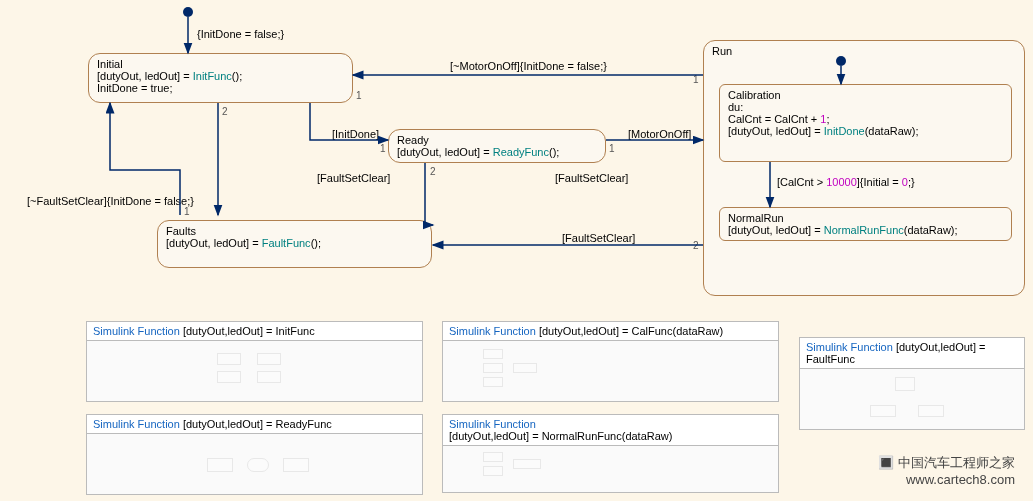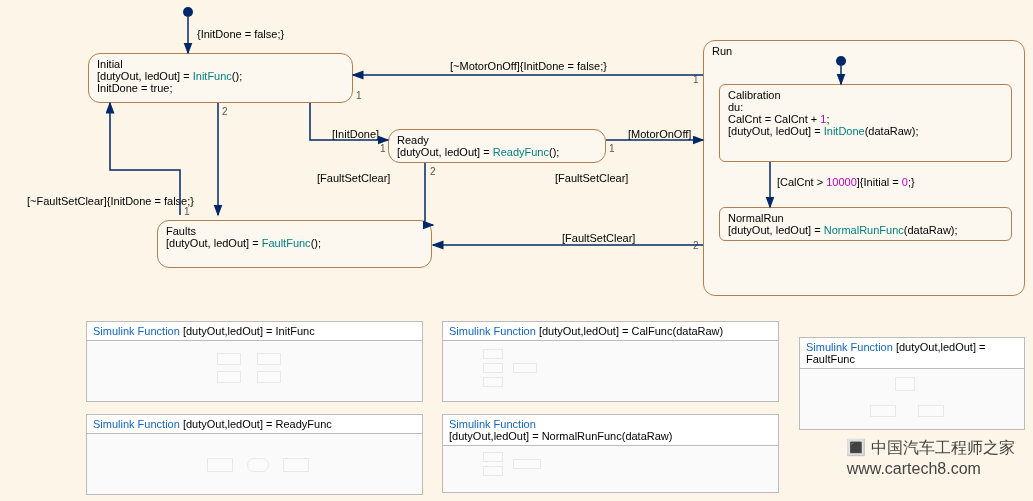--- a/index.html
+++ b/index.html
@@ -11,21 +11,21 @@
   .lbl{position:absolute;font-size:11px;color:#000;white-space:nowrap}
   .func{color:#008080}
   .num{color:#c000c0}
   .init-dot{position:absolute;width:10px;height:10px;background:#002868;border-radius:50%}
   .prio{position:absolute;font-size:10px;color:#555}
   .sf-box{position:absolute;border:1px solid #bbb;background:#fff}
   .sf-hdr{border-bottom:1px solid #bbb;padding:3px 6px;font-size:11px;background:#fff}
   .sf-hdr .blue{color:#1565c0}
   .sf-body{height:60px;background:#fafafa;position:relative}
   .faint{position:absolute;border:1px solid #e8e8e8;background:#fbfbfb}
-  .wm{position:absolute;right:18px;bottom:21px;font-size:16px;color:#444;line-height:1.3}
+  .wm{position:absolute;right:18px;bottom:12px;font-size:13px;color:#444;text-align:right;line-height:1.3}
   svg{position:absolute;left:0;top:0;pointer-events:none}
   .arrow{stroke:#002868;stroke-width:1.5;fill:none}
   .arrowhead{fill:#002868}
 </style>
 </head>
 <body>
 
 <div class="canvas">
 
   <div class="init-dot" style="left:183px;top:7px"></div>

